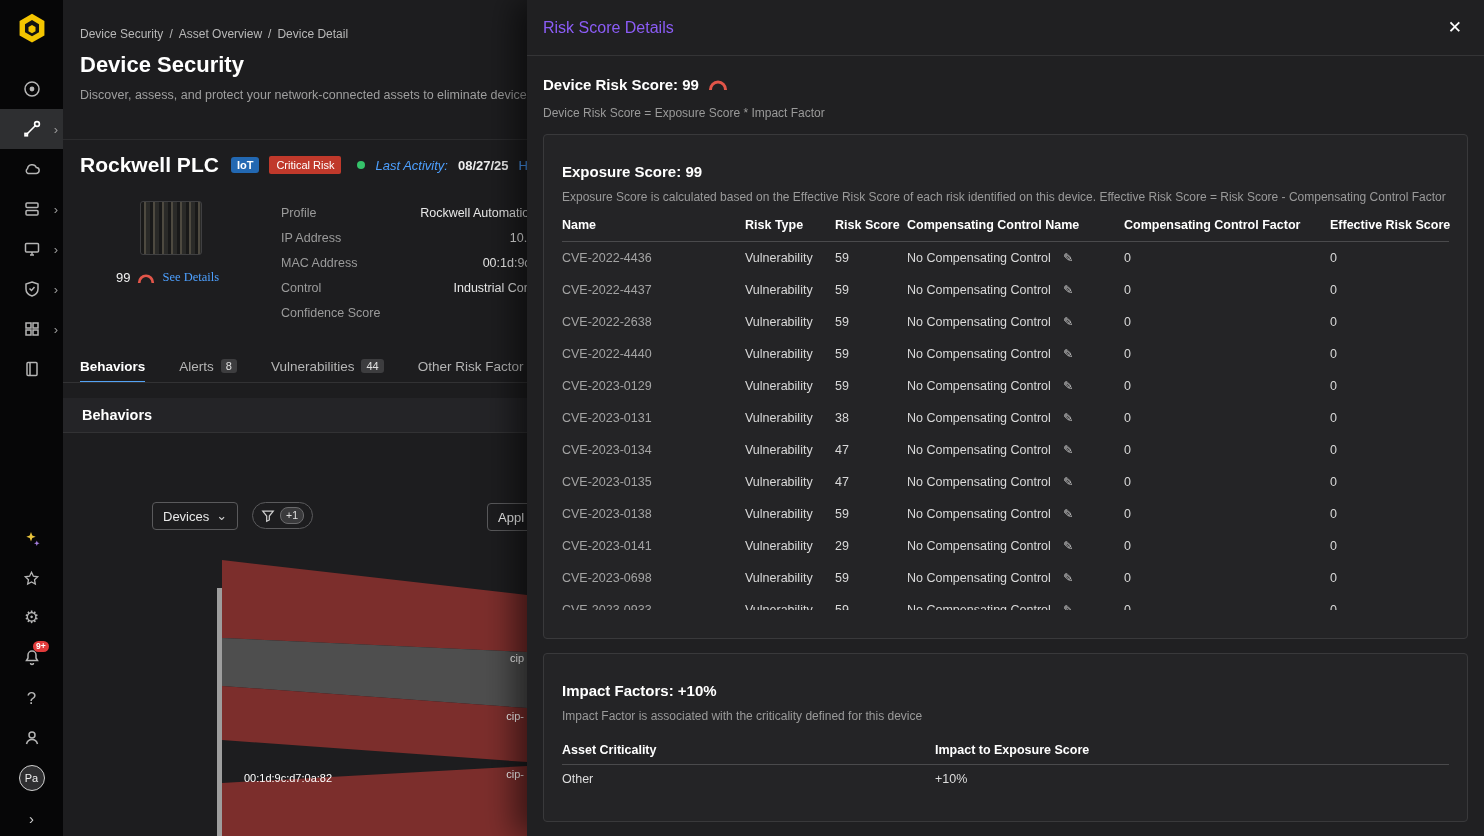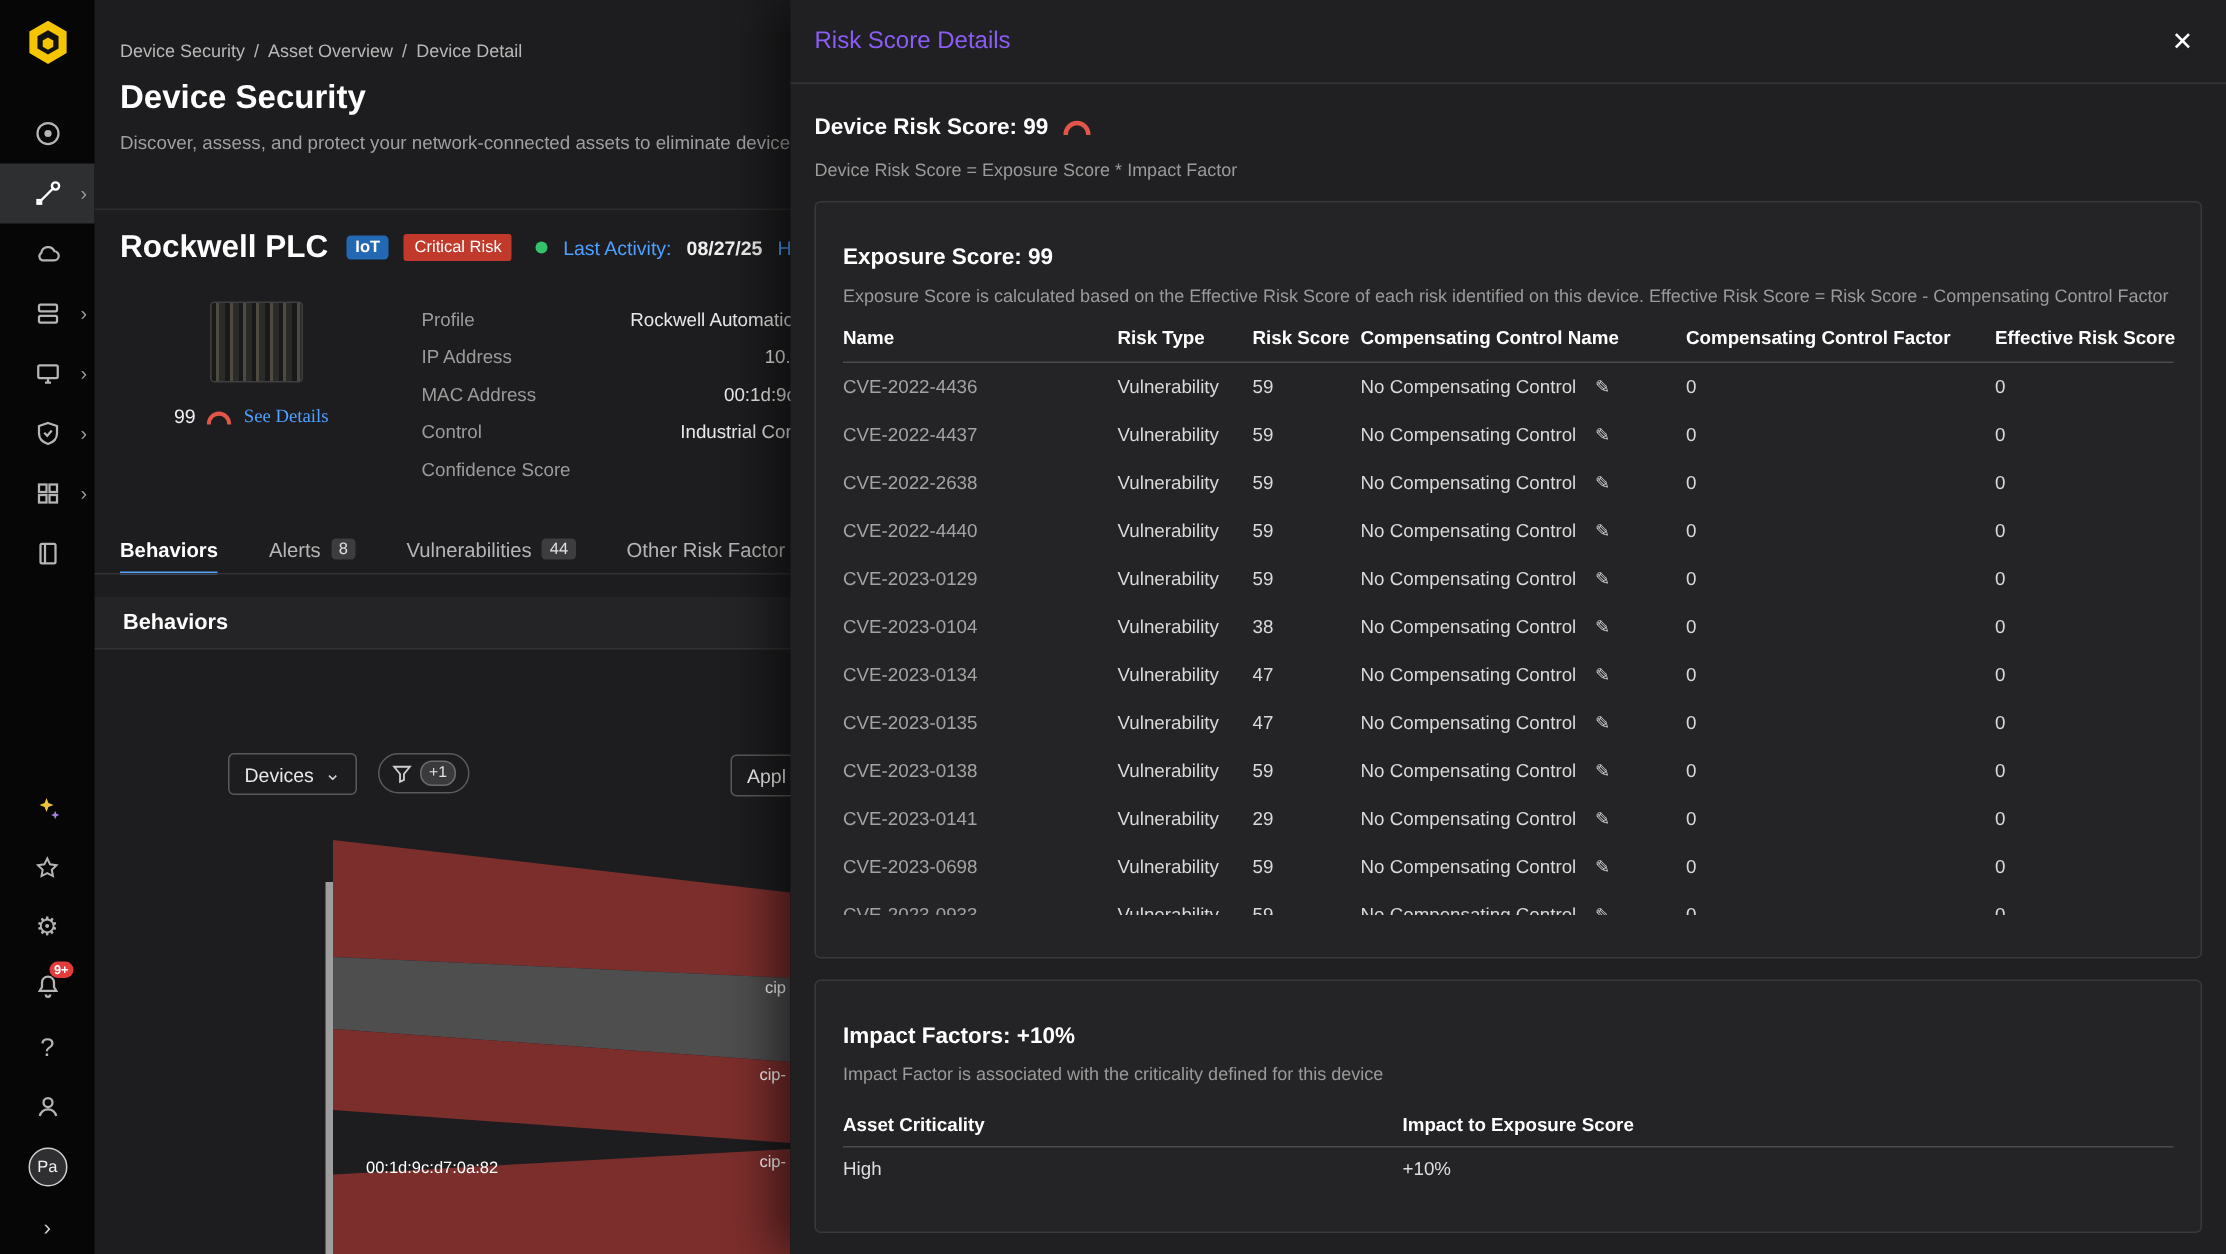--- a/index.html
+++ b/index.html
@@ -24,21 +24,21 @@
   .breadcrumb a { color:#b8b8b8; text-decoration:none; cursor:pointer; }
   .page-title { position:absolute; left:17px; top:52px; font-size:22px; font-weight:700; color:#ffffff; }
   .page-sub { position:absolute; left:17px; top:88px; font-size:12.5px; color:#9f9f9f; white-space:nowrap; }
   .hr1 { position:absolute; left:0; right:0; top:139px; height:1px; background:#2c2c2e; }
 
   .device-row { position:absolute; left:17px; top:153px; display:flex; align-items:center; gap:10px; white-space:nowrap; }
   .device-name { font-size:21px; font-weight:700; color:#fff; margin-right:2px; }
   .badge-iot { background:#2268b2; color:#fff; font-size:11px; font-weight:700; padding:2px 6px; border-radius:3px; }
   .badge-crit { background:#c0392b; color:#fff; font-size:11px; padding:3px 7px; border-radius:2px; }
   .gdot { width:8px; height:8px; border-radius:50%; background:#35c26a; margin-left:6px; }
-  .lact-label { color:#4da0ff; font-size:13px; cursor:pointer; }
+  .lact-label { color:#4da0ff; font-size:13px; cursor:pointer;font-style:italic; }
   .lact-value { color:#efefef; font-size:13px; font-weight:700; }
   .hist-link { color:#4da0ff; font-size:13px; cursor:pointer; }
 
   .device-img { position:absolute; left:77px; top:201px; width:62px; height:54px; border:1px solid #3f3f41; border-radius:3px;
       background:repeating-linear-gradient(90deg,#191919 0 3px,#4e4a40 3px 5px,#2a2a28 5px 9px); }
   .score-row { position:absolute; left:53px; top:270px; display:flex; align-items:center; gap:7px; }
   .score-num { color:#f0f0f0; font-size:13px; }
   .see-details { color:#4da0ff; font-size:12.5px; cursor:pointer;font-family:Liberation Serif, serif; }
 
   .fields { position:absolute; left:218px; top:200px; width:267px; }
@@ -416,21 +416,21 @@
               <span>59</span>
               <span>
                 <span>No Compensating Control</span>
                 <span class="pencil">✎</span>
               </span>
               <span>0</span>
               <span>0</span>
             </div>
 
             <div class="exp-row">
-              <a class="cve">CVE-2023-0104</a>
+              <a class="cve">CVE-2023-0131</a>
               <span>Vulnerability</span>
               <span>38</span>
               <span>
                 <span>No Compensating Control</span>
                 <span class="pencil">✎</span>
               </span>
               <span>0</span>
               <span>0</span>
             </div>
 
@@ -511,21 +511,21 @@
 
       <div class="card">
         <div class="card-title">Impact Factors: +10%</div>
         <div class="card-desc">Impact Factor is associated with the criticality defined for this device</div>
         <div class="imp-table">
           <div class="imp-row imp-head">
             <span>Asset Criticality</span>
             <span>Impact to Exposure Score</span>
           </div>
           <div class="imp-row">
-            <span>High</span>
+            <span>Other</span>
             <span>+10%</span>
           </div>
         </div>
       </div>
     </div>
   </div>
 
 </div>
 
 </body></html>

